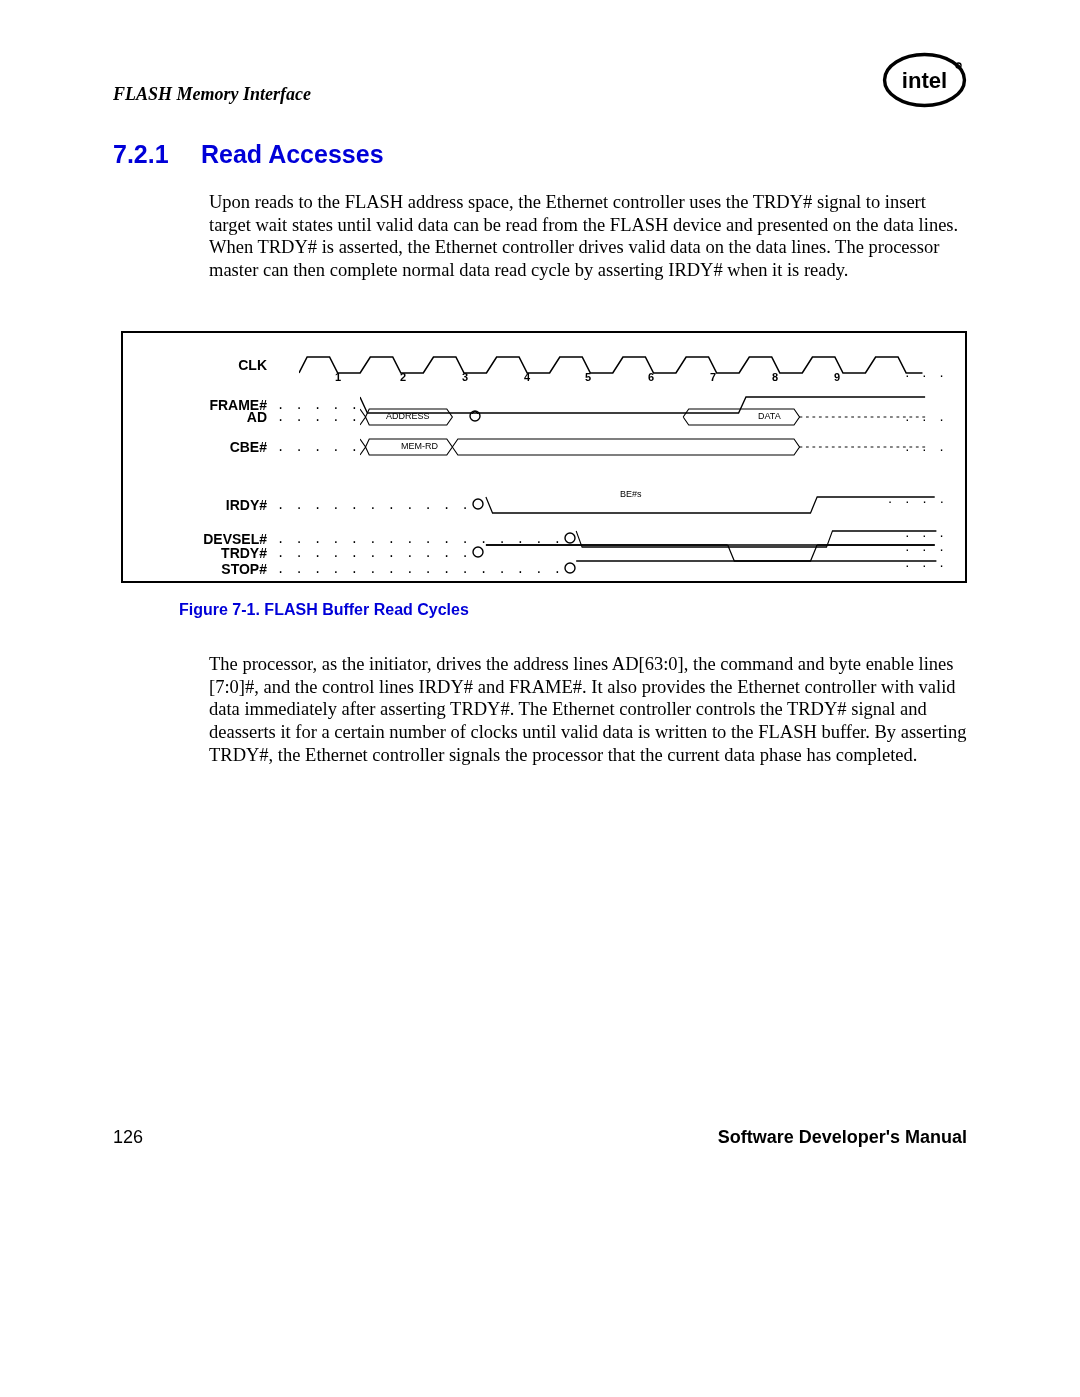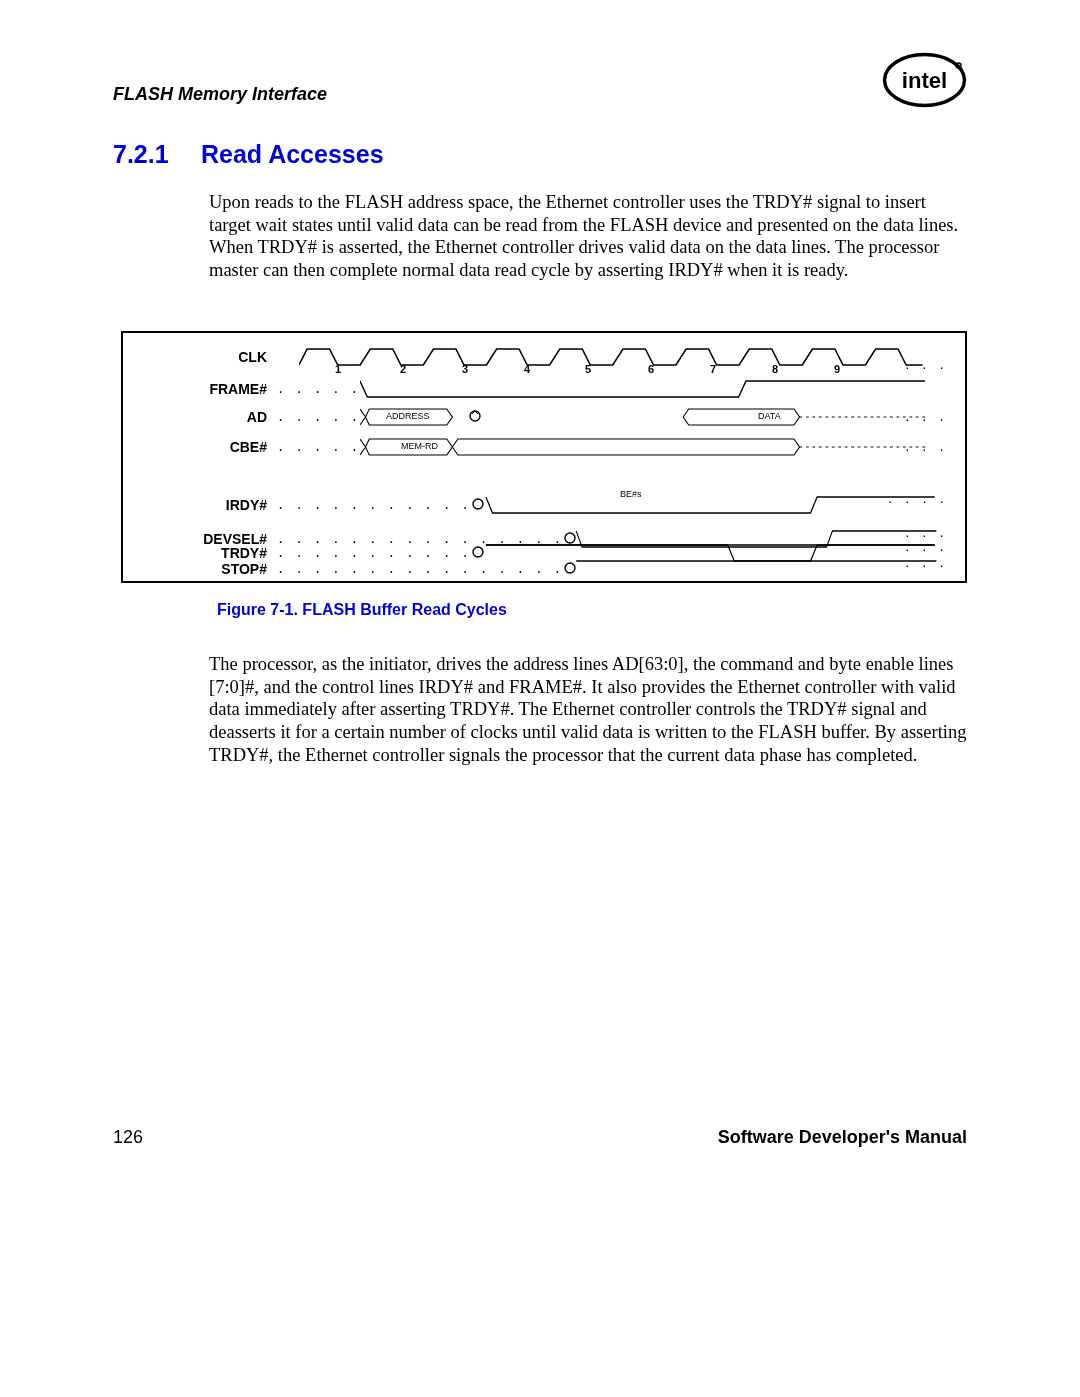--- a/index.html
+++ b/index.html
@@ -15,21 +15,21 @@
   .page-header {
     position: absolute;
     top: 78px;
     left: 113px;
     right: 113px;
     display: flex;
     justify-content: space-between;
     align-items: center;
   }
   .header-title {
-    font-family: Liberation Sans, sans-serif;
+    font-family: Liberation Serif, serif;
     font-weight: bold;
     font-style: italic;
     font-size: 18px;
   }
   .intel-logo {
     width: 85px;
     height: 60px;
     margin-top: -28px;
   }
   .intel-logo svg { width: 100%; height: 100%; }
@@ -116,21 +116,21 @@
   }
   .dotted-continuation {
     position: absolute;
     right: 4px;
     font-family: monospace;
     letter-spacing: 2px;
     font-size: 11px;
     color: #000;
   }
   .figure-caption {
-    margin-left: 104px;
+    margin-left: 66px;
     font-family: Arial, Helvetica, sans-serif;
     font-weight: bold;
     color: #0000d8;
     font-size: 16px;
     margin-bottom: 34px;
   }
   .page-footer {
     position: absolute;
     left: 113px;
     right: 113px;
@@ -161,42 +161,42 @@
 <div class="content">
 
   <div class="sec-heading">
     <span class="sec-num">7.2.1</span>
     <span>Read Accesses</span>
   </div>
   <div class="body-text">Upon reads to the FLASH address space, the Ethernet controller uses the TRDY# signal to insert target wait states until valid data can be read from the FLASH device and presented on the data lines. When TRDY# is asserted, the Ethernet controller drives valid data on the data lines. The processor master can then complete normal data read cycle by asserting IRDY# when it is ready.</div>
 
   <div class="figure-box">
 
-    <div class="timing-row" style="top:8px;">
+    <div class="timing-row" style="top:16px;">
       <span class="sig-label">CLK</span>
       <span class="dashes" style="width:22px;"></span>
       <div class="wave-area">
         <svg viewBox="0 0 640 24" preserveAspectRatio="none">
 
           <path d="M0 20 L8 4 L30 4 L38 20 L60 20 L70 4 L92 4 L100 20 L122 20 L132 4 L154 4 L162 20 L184 20 L194 4 L216 4 L224 20 L246 20 L256 4 L278 4 L286 20 L308 20 L318 4 L340 4 L348 20 L370 20 L380 4 L402 4 L410 20 L432 20 L442 4 L464 4 L472 20 L494 20 L504 4 L526 4 L534 20 L556 20 L566 4 L588 4 L596 20 L612 20" fill="none" stroke="#000" stroke-width="1.5"></path>
         </svg>
         <span class="clk-num" style="left:36px;">1</span>
         <span class="clk-num" style="left:101px;">2</span>
         <span class="clk-num" style="left:163px;">3</span>
         <span class="clk-num" style="left:225px;">4</span>
         <span class="clk-num" style="left:286px;">5</span>
         <span class="clk-num" style="left:349px;">6</span>
         <span class="clk-num" style="left:411px;">7</span>
         <span class="clk-num" style="left:473px;">8</span>
         <span class="clk-num" style="left:535px;">9</span>
         <span class="dotted-continuation" style="top:14px;">. . .</span>
       </div>
     </div>
 
-    <div class="timing-row" style="top:40px;">
+    <div class="timing-row" style="top:56px;">
       <span class="sig-label">FRAME#</span>
       <span class="dashes">. . . . .</span>
       <div class="wave-area">
         <svg viewBox="0 0 640 24" preserveAspectRatio="none">
           <path d="M0 4 L8 20 L410 20 L418 4 L612 4" fill="none" stroke="#000" stroke-width="1.5"></path>
         </svg>
       </div>
     </div>
 
     <div class="timing-row" style="top:68px;">

